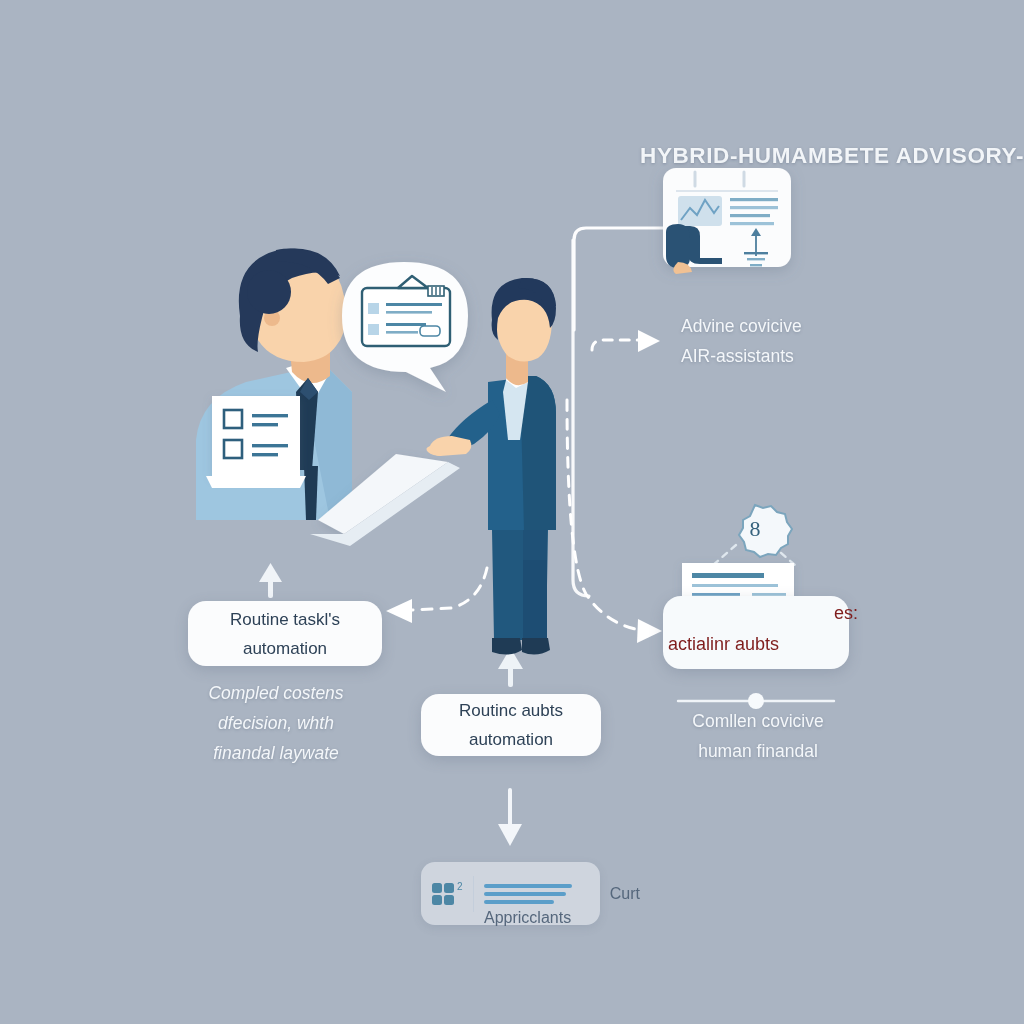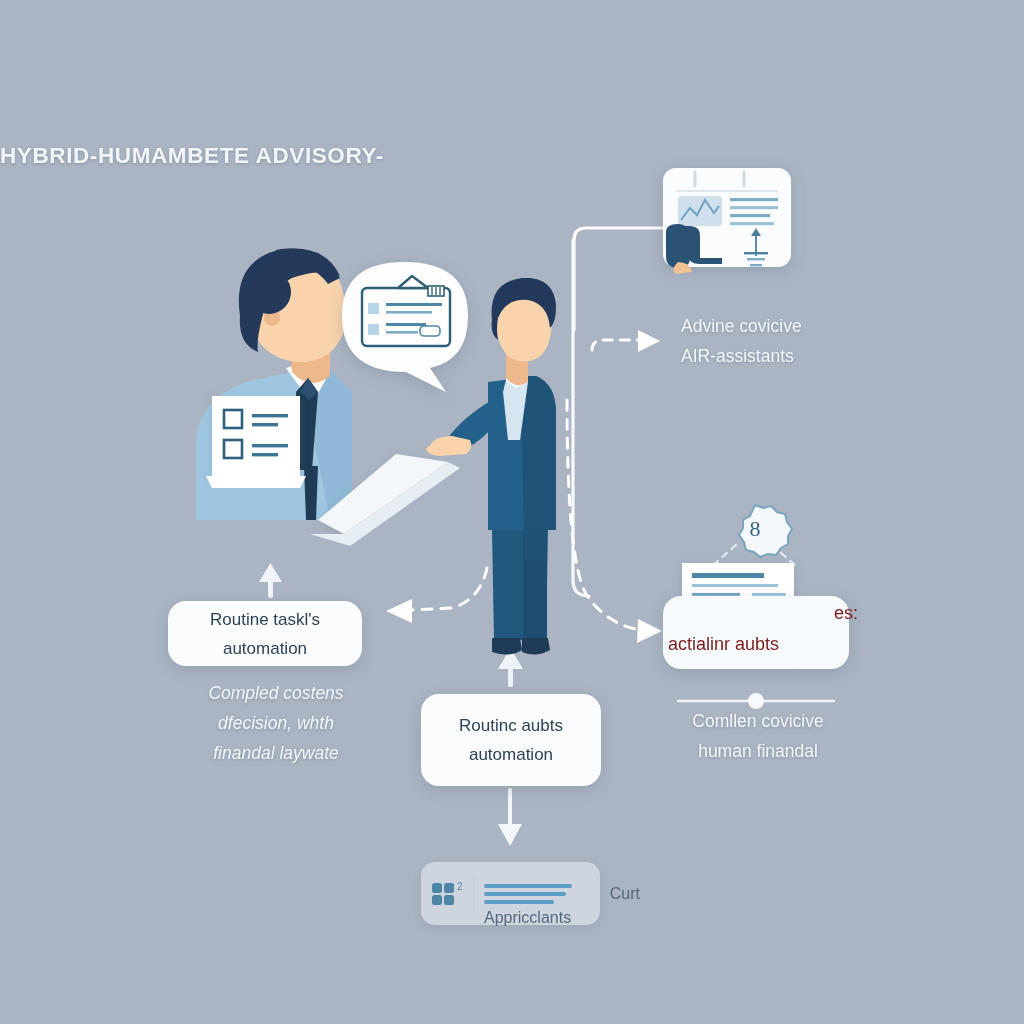--- a/index.html
+++ b/index.html
@@ -18,21 +18,21 @@
     background: #aab4c2;
     overflow: hidden;
   }
 
   
   #title {
     position: absolute;
     left: 0;
     top: 143px;
     width: 1024px;
-    text-align: left;
+    text-align: right;
     color: #f2f5f8;
     font-size: 22.5px;
     font-weight: 700;
     letter-spacing: 0.6px;
     text-shadow: 0 1px 3px rgba(90,105,125,0.45);
     white-space: nowrap;
   }
 
   
   .free-label {
@@ -310,26 +310,26 @@
       <line x1="676" y1="652" x2="744" y2="650" stroke="#5d7e94" stroke-width="2.6"></line>
     </g>
 
     <g>
       <line x1="678" y1="701" x2="834" y2="701" stroke="#f0f4f8" stroke-width="2.4" stroke-linecap="round"></line>
       <circle cx="756" cy="701" r="8" fill="#f7fafc"></circle>
     </g>
 
   </svg>
 
-  <div class="pill" style="left:168px; top:601px; width:194px; height:65px;">
+  <div class="pill" style="left:188px; top:601px; width:194px; height:65px;">
     <div>Routine taskl's</div>
     <div>automation</div>
   </div>
 
-  <div class="pill" style="left:421px; top:694px; width:180px; height:92px;">
+  <div class="pill" style="left:421px; top:694px; width:180px; height:62px;">
     <div>Routinc aubts</div>
     <div>automation</div>
   </div>
 
   <div class="pill" style="left:663px; top:596px; width:186px; height:73px; background:#f7fafc; z-index:0;"></div>
 
   <div id="doc-overlay-text">
     <div class="dot-a">es:</div>
     <div>actialinr aubts</div>
   </div>

